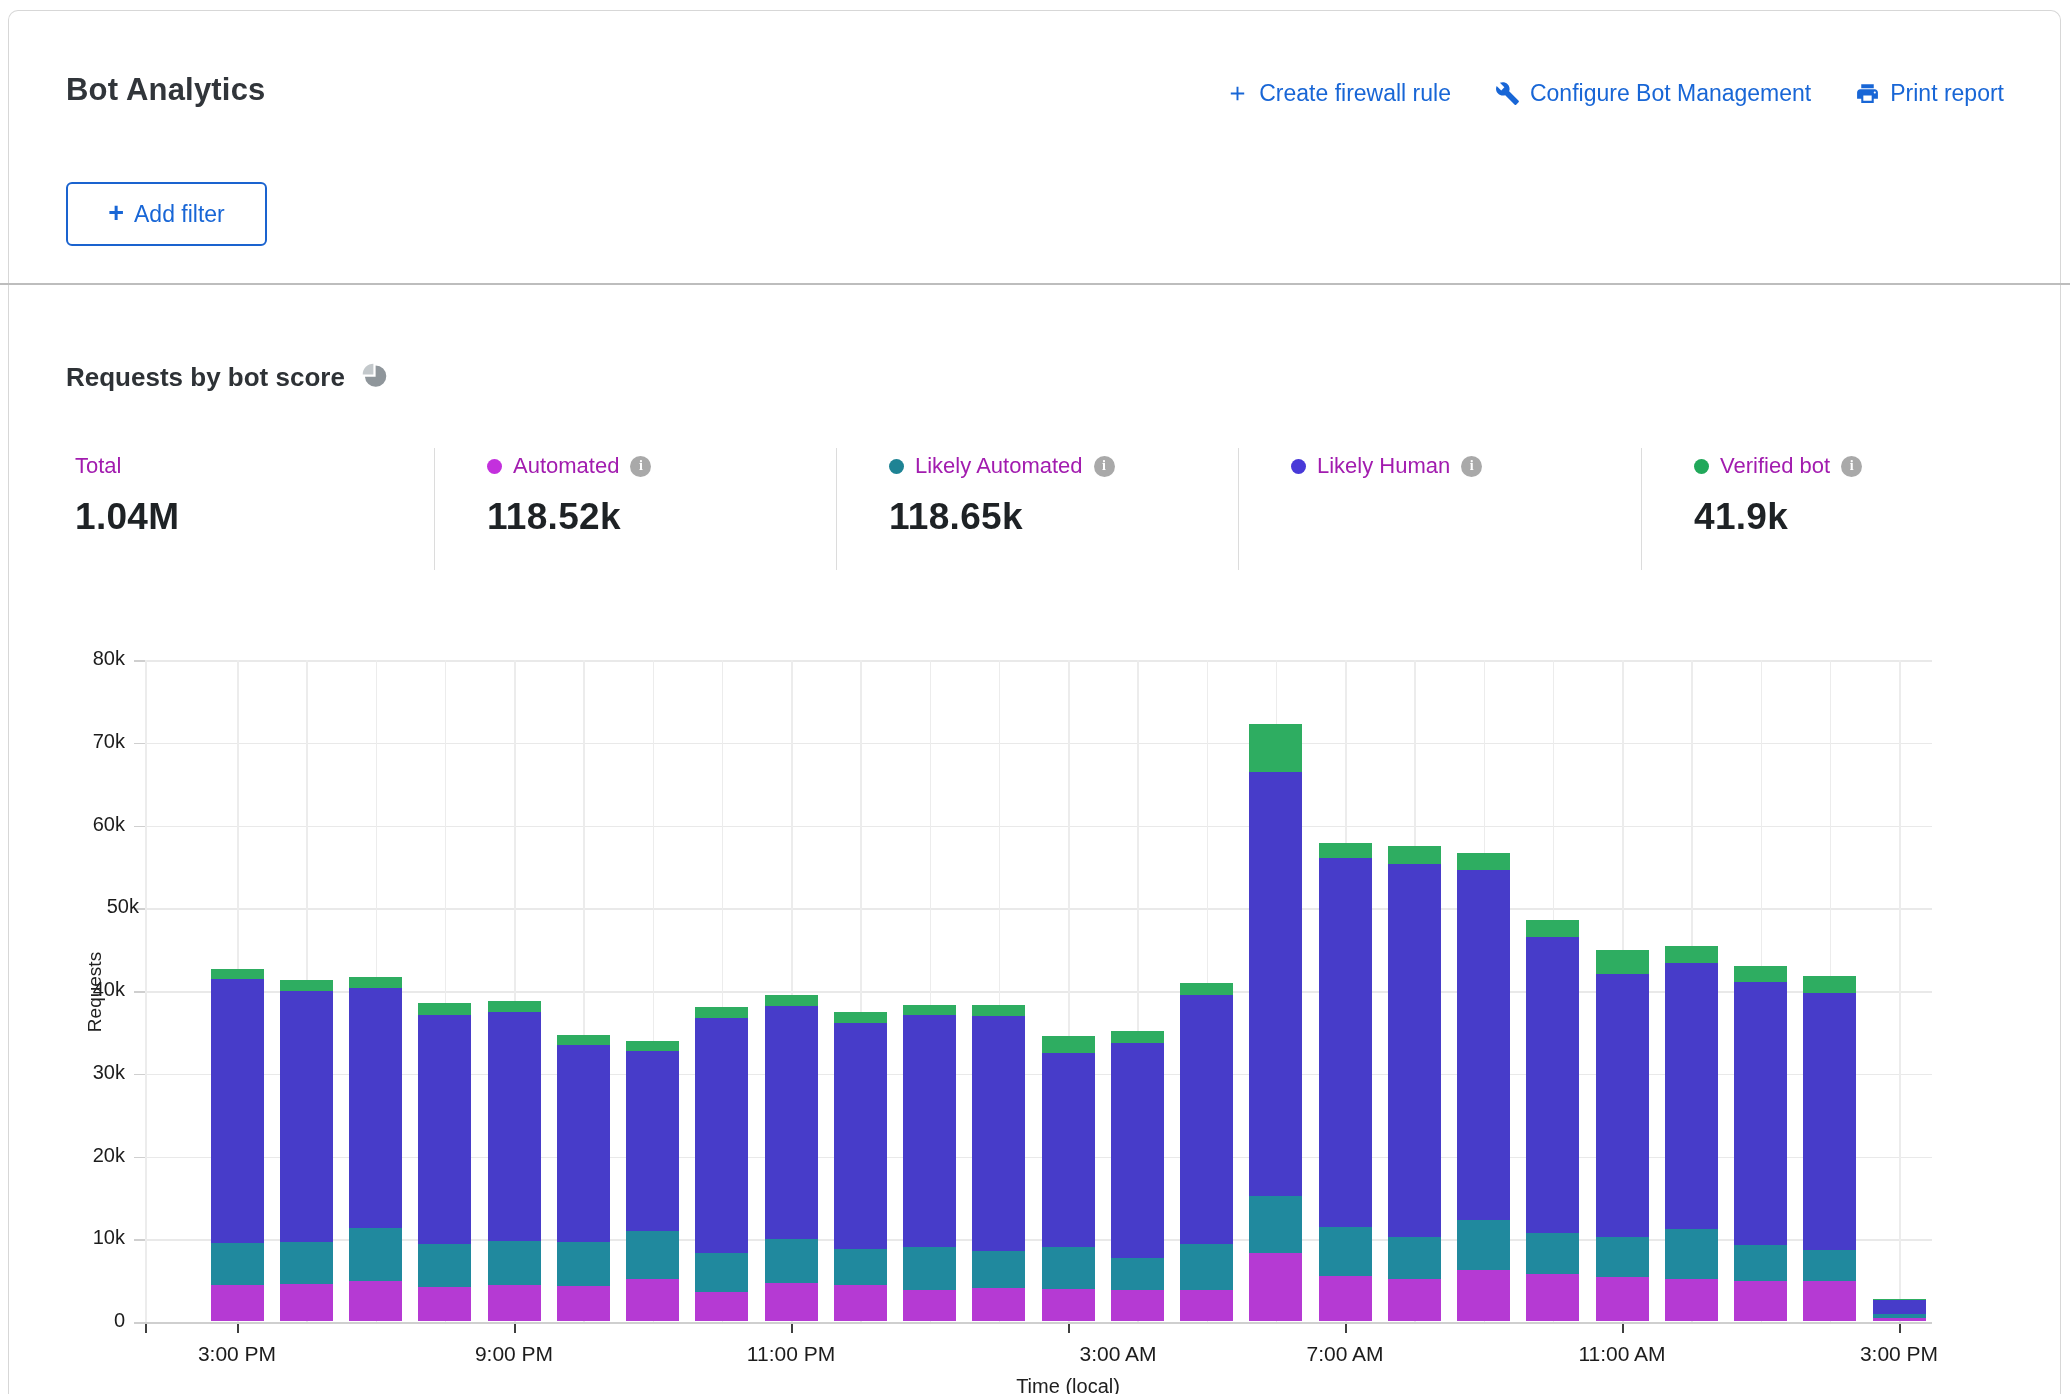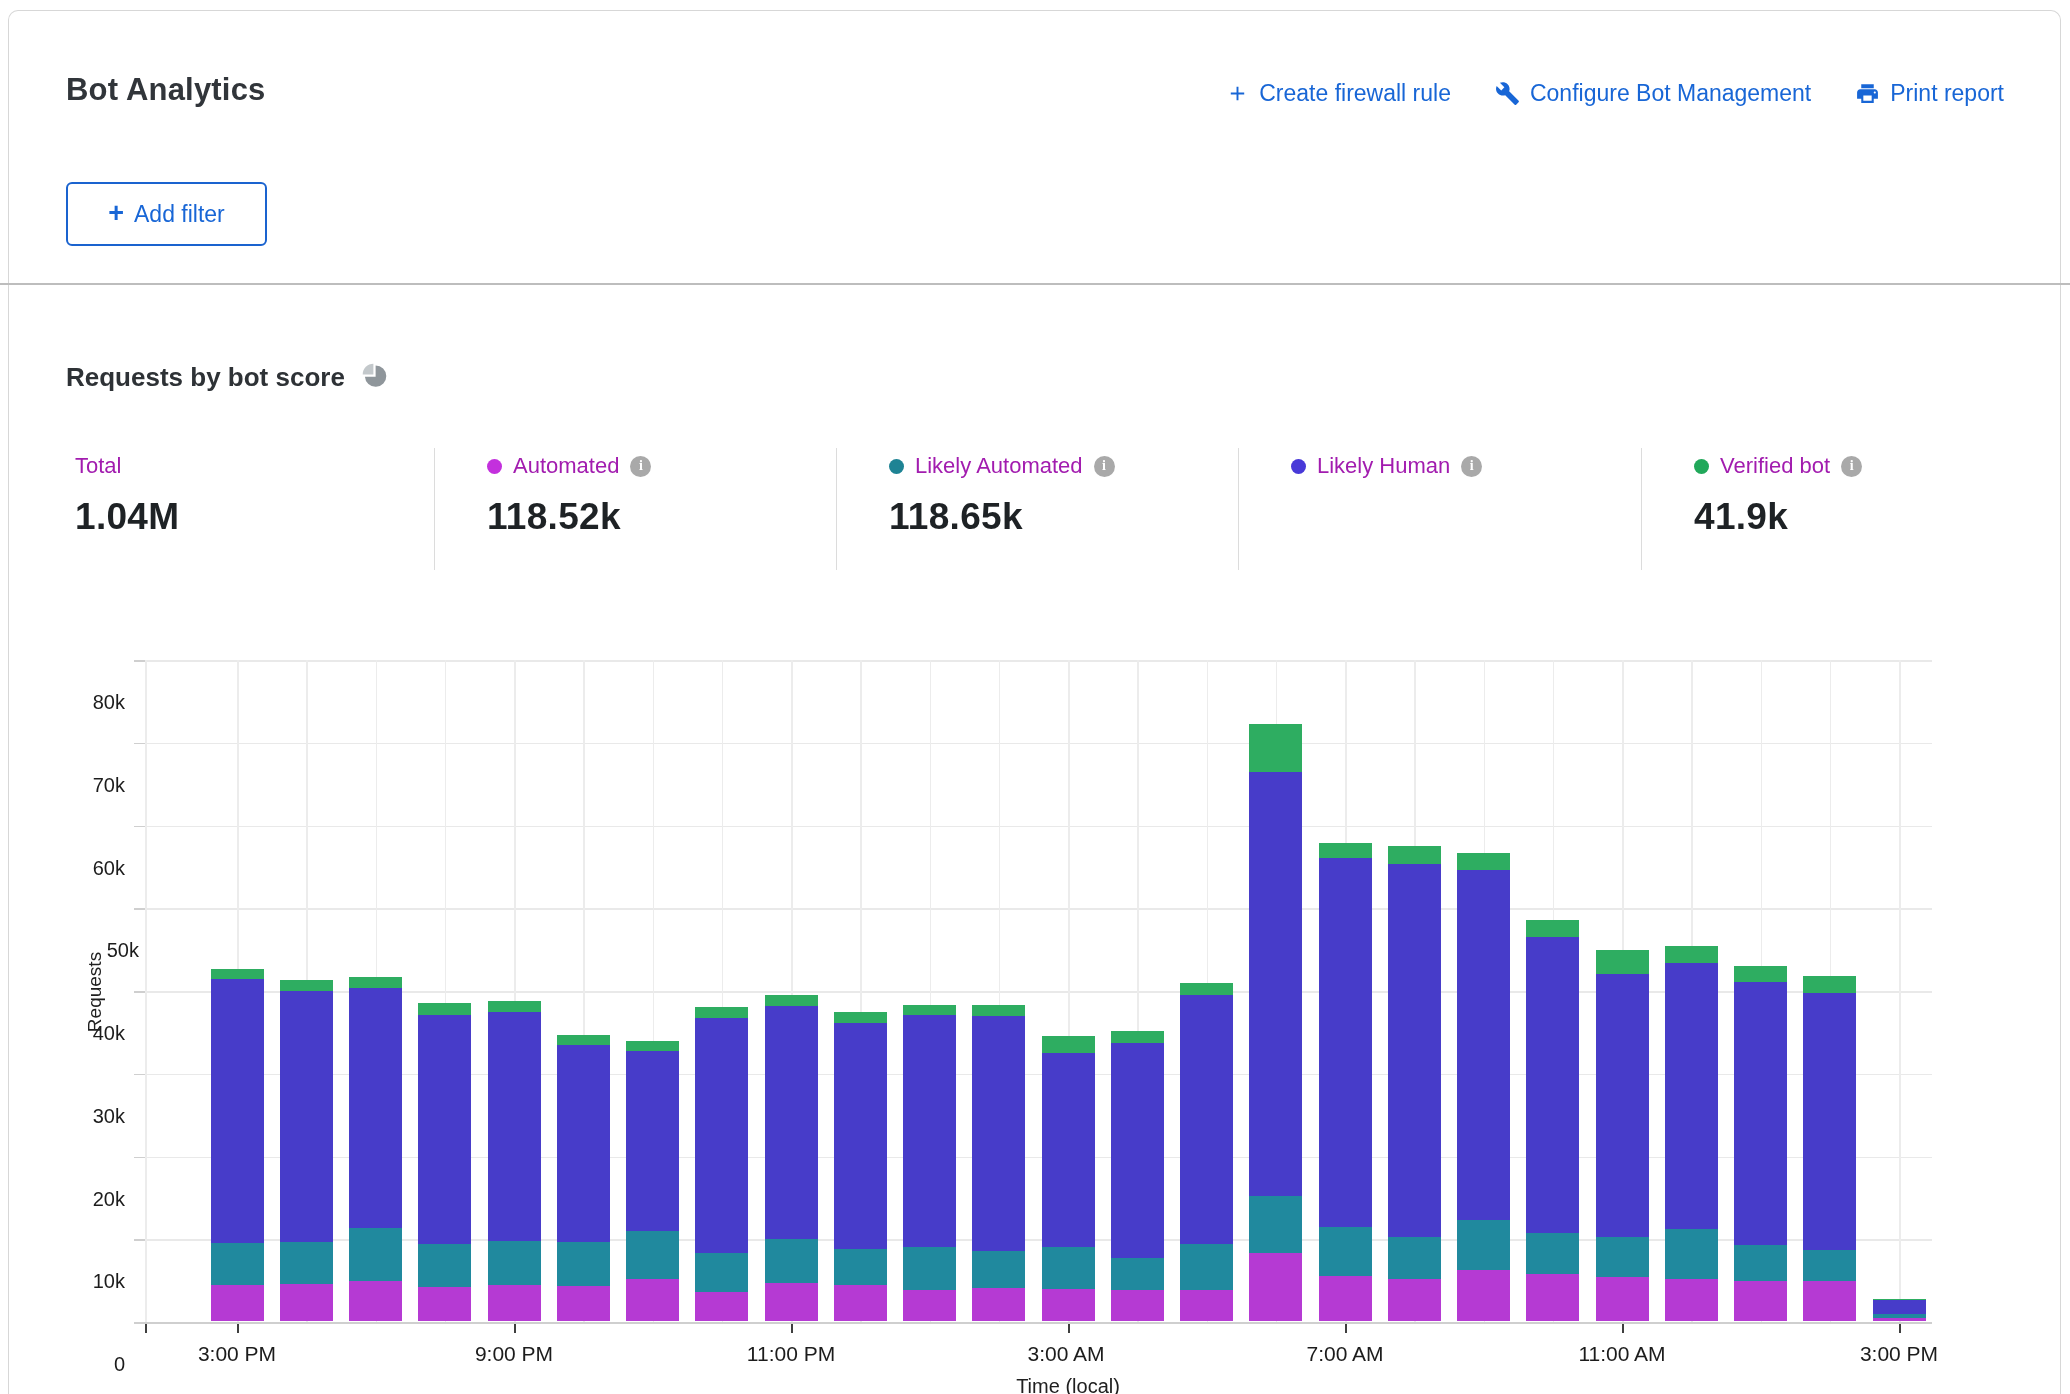--- a/index.html
+++ b/index.html
@@ -33,21 +33,21 @@
   .info-icon{width:21px;height:21px;border-radius:50%;background:#a9a9a9;color:#fff;font-size:14px;font-weight:bold;
         display:inline-flex;align-items:center;justify-content:center;font-family:"Liberation Serif",serif;}
   .stat-value{font-size:37px;font-weight:bold;color:#1e2225;margin-top:14px;letter-spacing:.3px;}
   
   .chart-area{position:absolute;left:0;top:0;width:2070px;height:1394px;pointer-events:none;}
   .hline{position:absolute;height:1.5px;background:#e9e9e9;}
   .vline{position:absolute;width:1.5px;background:#ececec;}
   .axis-x{position:absolute;height:2px;background:#cfcfcf;}
   .tick{position:absolute;width:2px;height:9px;background:#3f3f3f;}
   .ytick-dash{position:absolute;width:11px;height:1.5px;background:#cfcfcf;}
-  .ylab{position:absolute;font-size:20px;color:#1c1c1c;text-align:right;width:70px;margin-top:44px;}
+  .ylab{position:absolute;font-size:20px;color:#1c1c1c;text-align:right;width:70px;}
   .xlab{position:absolute;font-size:21px;color:#1c1c1c;text-align:center;width:160px;}
   .bar{position:absolute;display:flex;flex-direction:column-reverse;pointer-events:auto;}
   .seg{width:100%;}
   .ylabel-rot{position:absolute;font-size:19px;color:#202020;transform:rotate(-90deg);transform-origin:center;}
   .xlabel-cap{position:absolute;font-size:20px;color:#202020;text-align:center;width:300px;}
 </style>
 </head>
 <body>
 
 <div class="canvas">
@@ -345,21 +345,21 @@
         <div class="seg" style="height: 0.8275px; background: rgb(46, 173, 97);"></div>
       </div>
       <div class="tick" style="left: 145px; top: 1324px;"></div>
       <div class="tick" style="left: 237px; top: 1324px;"></div>
       <div class="xlab" style="left: 157px; top: 1342px;">3:00 PM</div>
       <div class="tick" style="left: 514px; top: 1324px;"></div>
       <div class="xlab" style="left: 434px; top: 1342px;">9:00 PM</div>
       <div class="tick" style="left: 791px; top: 1324px;"></div>
       <div class="xlab" style="left: 711px; top: 1342px;">11:00 PM</div>
       <div class="tick" style="left: 1068px; top: 1324px;"></div>
-      <div class="xlab" style="left: 986px; top: 1342px;">3:00 AM</div>
+      <div class="xlab" style="left: 1038px; top: 1342px;">3:00 AM</div>
       <div class="tick" style="left: 1345px; top: 1324px;"></div>
       <div class="xlab" style="left: 1265px; top: 1342px;">7:00 AM</div>
       <div class="tick" style="left: 1622px; top: 1324px;"></div>
       <div class="xlab" style="left: 1542px; top: 1342px;">11:00 AM</div>
       <div class="tick" style="left: 1899px; top: 1324px;"></div>
       <div class="xlab" style="left: 1819px; top: 1342px;">3:00 PM</div>
       <div class="ylabel-rot" style="left: 55px; top: 981px;">Requests</div>
       <div class="xlabel-cap" style="left: 918px; top: 1375px;">Time (local)</div>
     </div>
 </div>

